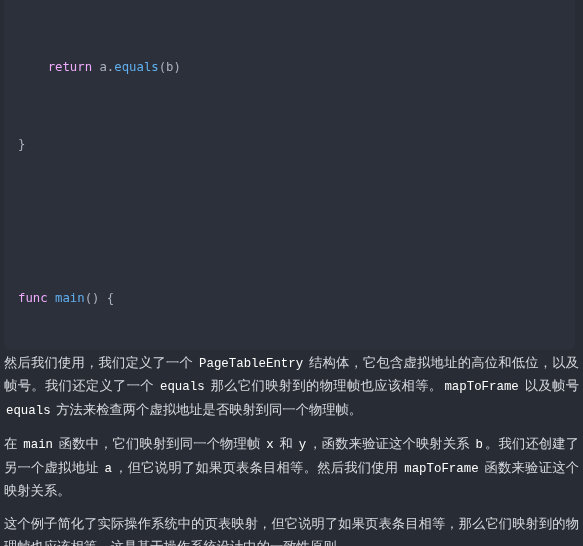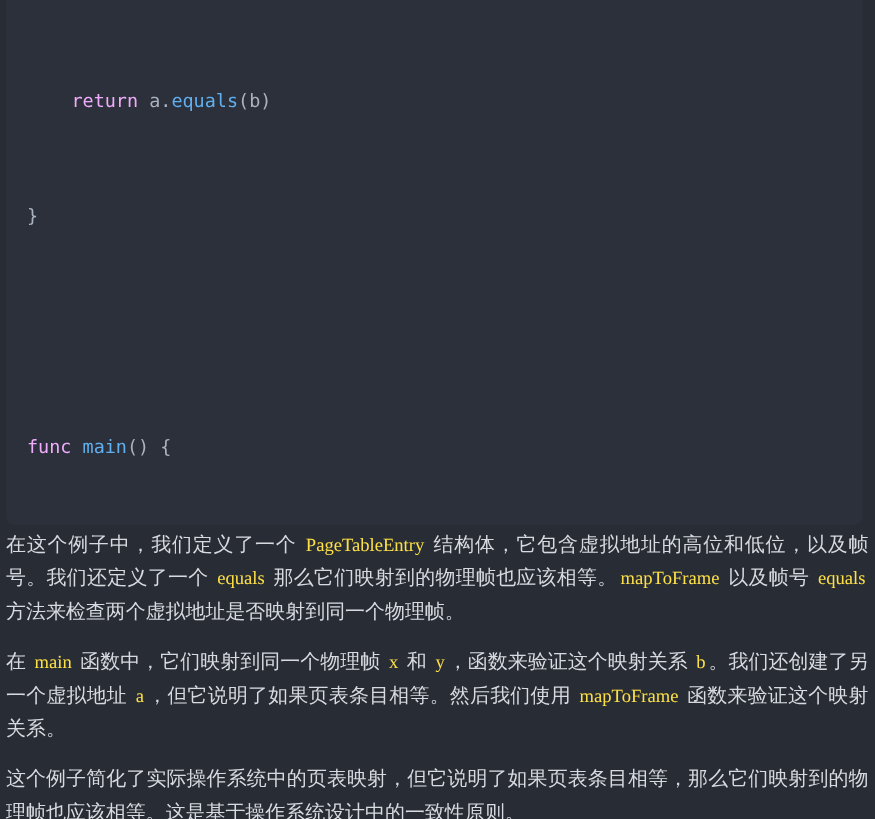--- a/index.html
+++ b/index.html
@@ -60,23 +60,23 @@
     font-size: 13.3px;
     line-height: 22.4px;
   }
   .para {
     margin: 0 0 11px 0;
     text-align: justify;
     text-justify: inter-ideograph;
   }
   .para:last-child { margin-bottom: 0; }
   code.inline {
-    font-family: Liberation Serif, serif;
+    font-family: Liberation Mono, monospace;
     font-size: 12.4px;
-    color: #fde047;
+    color: #ffffff;
     padding: 0 2px;
   }
 </style>
 </head>
 <body>
 
 <div class="root">
 
   <div class="code-block">
     <div class="code-lines">
@@ -115,21 +115,21 @@
 
       
 
       
 
     </div>
   </div>
 
   <div class="prose">
 
-    <p class="para"><span>在这个例子中，我们定义了一个 </span><code class="inline">PageTableEntry</code><span> 结构体，它包含虚拟地址的高位和低位，以及帧号。我们还定义了一个 </span><code class="inline">equals</code><span> 那么它们映射到的物理帧也应该相等。</span><code class="inline">mapToFrame</code><span> 以及帧号 </span><code class="inline">equals</code><span> 方法来检查两个虚拟地址是否映射到同一个物理帧。</span></p>
+    <p class="para"><span>然后我们使用，我们定义了一个 </span><code class="inline">PageTableEntry</code><span> 结构体，它包含虚拟地址的高位和低位，以及帧号。我们还定义了一个 </span><code class="inline">equals</code><span> 那么它们映射到的物理帧也应该相等。</span><code class="inline">mapToFrame</code><span> 以及帧号 </span><code class="inline">equals</code><span> 方法来检查两个虚拟地址是否映射到同一个物理帧。</span></p>
 
     <p class="para"><span>在 </span><code class="inline">main</code><span> 函数中，它们映射到同一个物理帧 </span><code class="inline">x</code><span> 和 </span><code class="inline">y</code><span>，函数来验证这个映射关系 </span><code class="inline">b</code><span>。我们还创建了另一个虚拟地址 </span><code class="inline">a</code><span>，但它说明了如果页表条目相等。然后我们使用 </span><code class="inline">mapToFrame</code><span> 函数来验证这个映射关系。</span></p>
 
     <p class="para"><span>这个例子简化了实际操作系统中的页表映射，但它说明了如果页表条目相等，那么它们映射到的物理帧也应该相等。这是基于操作系统设计中的一致性原则。</span></p>
 
   </div>
 
 </div>
 
 </body></html>

